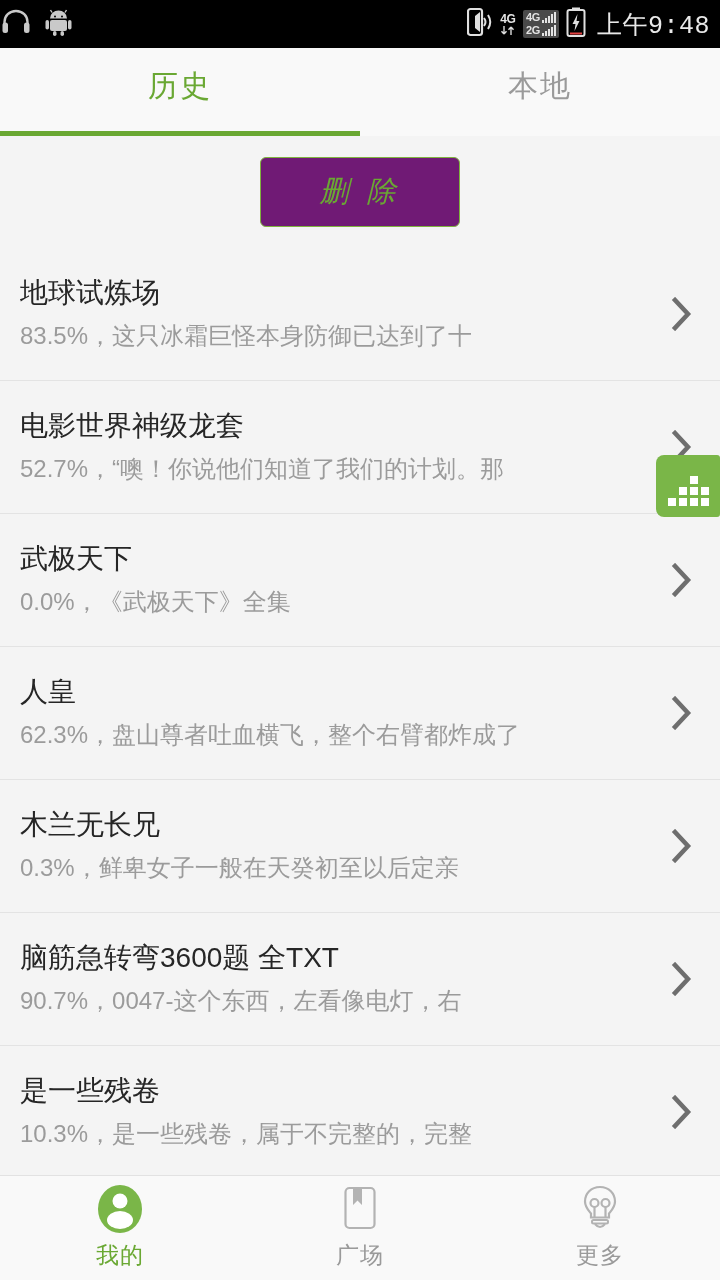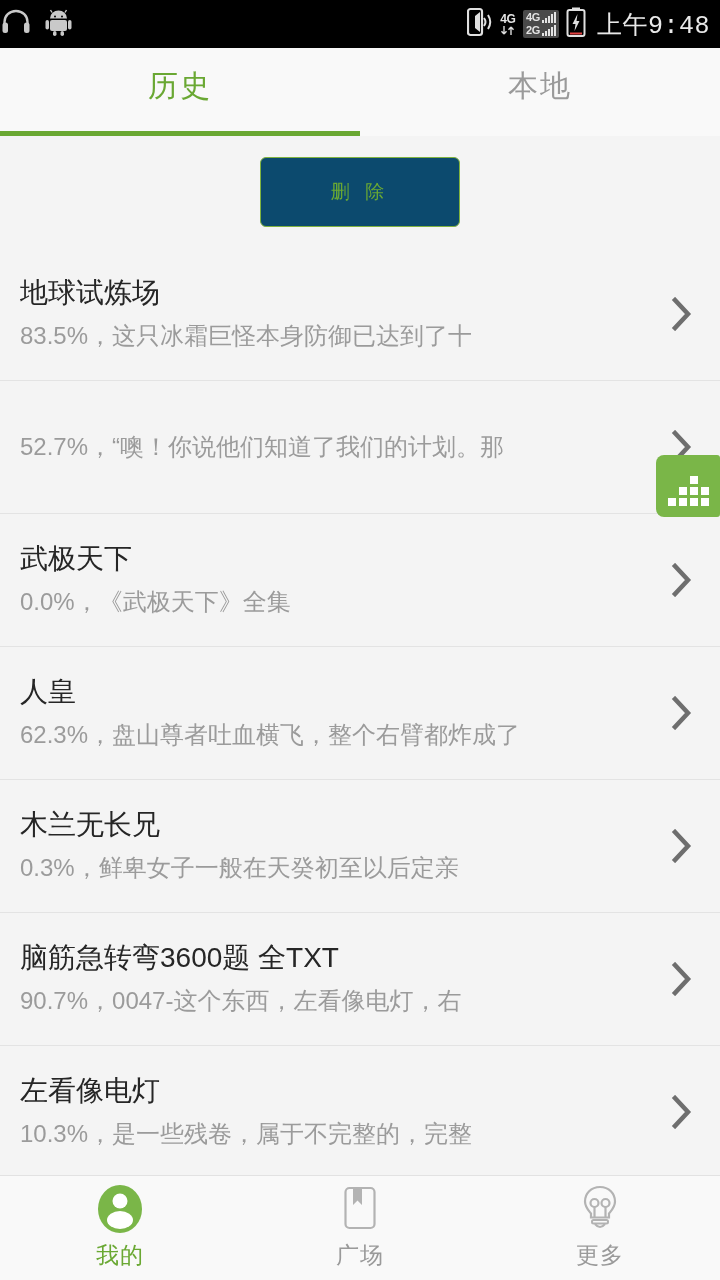--- a/index.html
+++ b/index.html
@@ -62,24 +62,25 @@
   }
 
   
   .delete-row{
     flex:0 0 112px; background:#f4f4f4;
     display:flex; align-items:center; justify-content:center;
   }
   .delete-btn{
     width:200px; height:70px;
     border:1px solid #7fb23f; border-radius:6px;
-    background:#0c4a6e; color:#6aa833;
-    font-size:19px; letter-spacing:5px;
+    background:#701a75; color:#6aa833;
+    font-size:29px; letter-spacing:5px;
     display:flex; align-items:center; justify-content:center;
     font-family:"Liberation Sans","DejaVu Sans",sans-serif;
+    font-style:italic;
   }
 
   
   .list{ flex:1 1 auto; background:#f4f4f4; overflow:hidden; }
   .row{
     position:relative; height:133px;
     display:flex; align-items:center;
     padding:0 18px 0 20px;
     border-bottom:1px solid #e3e3e3;
     gap:48px;
@@ -237,20 +238,21 @@
           <div class="row-sub">83.5%，这只冰霜巨怪本身防御已达到了十</div>
         </div>
         <span class="chevron">
           <svg width="22" height="34" viewBox="0 0 22 34">
             <path d="M4 3 L17 17 L4 31" fill="none" stroke="#6e6e6e" stroke-width="4.5" stroke-linecap="square" stroke-linejoin="miter"></path>
           </svg>
         </span>
       </div>
       <div class="row">
         <div class="row-text">
+          <div class="row-title">电影世界神级龙套</div>
           <div class="row-sub">52.7%，“噢！你说他们知道了我们的计划。那</div>
         </div>
         <span class="chevron">
           <svg width="22" height="34" viewBox="0 0 22 34">
             <path d="M4 3 L17 17 L4 31" fill="none" stroke="#6e6e6e" stroke-width="4.5" stroke-linecap="square" stroke-linejoin="miter"></path>
           </svg>
         </span>
       </div>
       <div class="row">
         <div class="row-text">
@@ -291,21 +293,21 @@
           <div class="row-sub">90.7%，0047-这个东西，左看像电灯，右</div>
         </div>
         <span class="chevron">
           <svg width="22" height="34" viewBox="0 0 22 34">
             <path d="M4 3 L17 17 L4 31" fill="none" stroke="#6e6e6e" stroke-width="4.5" stroke-linecap="square" stroke-linejoin="miter"></path>
           </svg>
         </span>
       </div>
       <div class="row">
         <div class="row-text">
-          <div class="row-title">左看像电灯</div>
+          <div class="row-title">是一些残卷</div>
           <div class="row-sub">10.3%，是一些残卷，属于不完整的，完整</div>
         </div>
         <span class="chevron">
           <svg width="22" height="34" viewBox="0 0 22 34">
             <path d="M4 3 L17 17 L4 31" fill="none" stroke="#6e6e6e" stroke-width="4.5" stroke-linecap="square" stroke-linejoin="miter"></path>
           </svg>
         </span>
       </div>
     </div>
 

